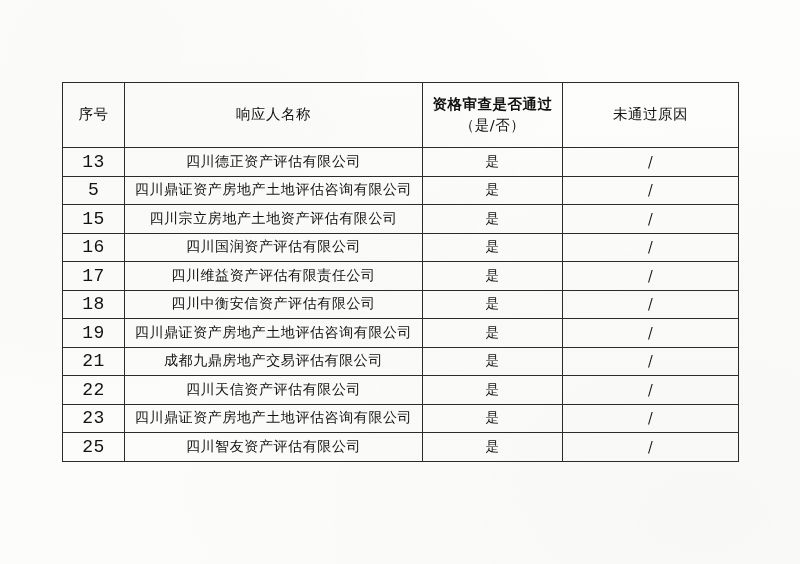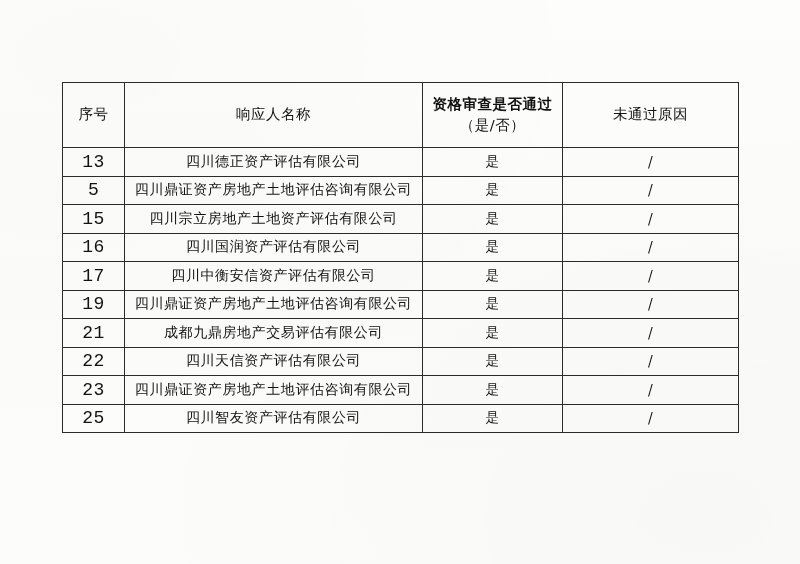--- a/index.html
+++ b/index.html
@@ -138,20 +138,26 @@
             <td class="cell-reason">/</td>
           </tr>
           <tr>
             <td class="cell-idx">16</td>
             <td class="cell-name">四川国润资产评估有限公司</td>
             <td class="cell-pass">是</td>
             <td class="cell-reason">/</td>
           </tr>
           <tr>
             <td class="cell-idx">17</td>
+            <td class="cell-name">四川维益资产评估有限责任公司</td>
+            <td class="cell-pass">是</td>
+            <td class="cell-reason">/</td>
+          </tr>
+          <tr>
+            <td class="cell-idx">18</td>
             <td class="cell-name">四川中衡安信资产评估有限公司</td>
             <td class="cell-pass">是</td>
             <td class="cell-reason">/</td>
           </tr>
           <tr>
             <td class="cell-idx">19</td>
             <td class="cell-name">四川鼎证资产房地产土地评估咨询有限公司</td>
             <td class="cell-pass">是</td>
             <td class="cell-reason">/</td>
           </tr>

